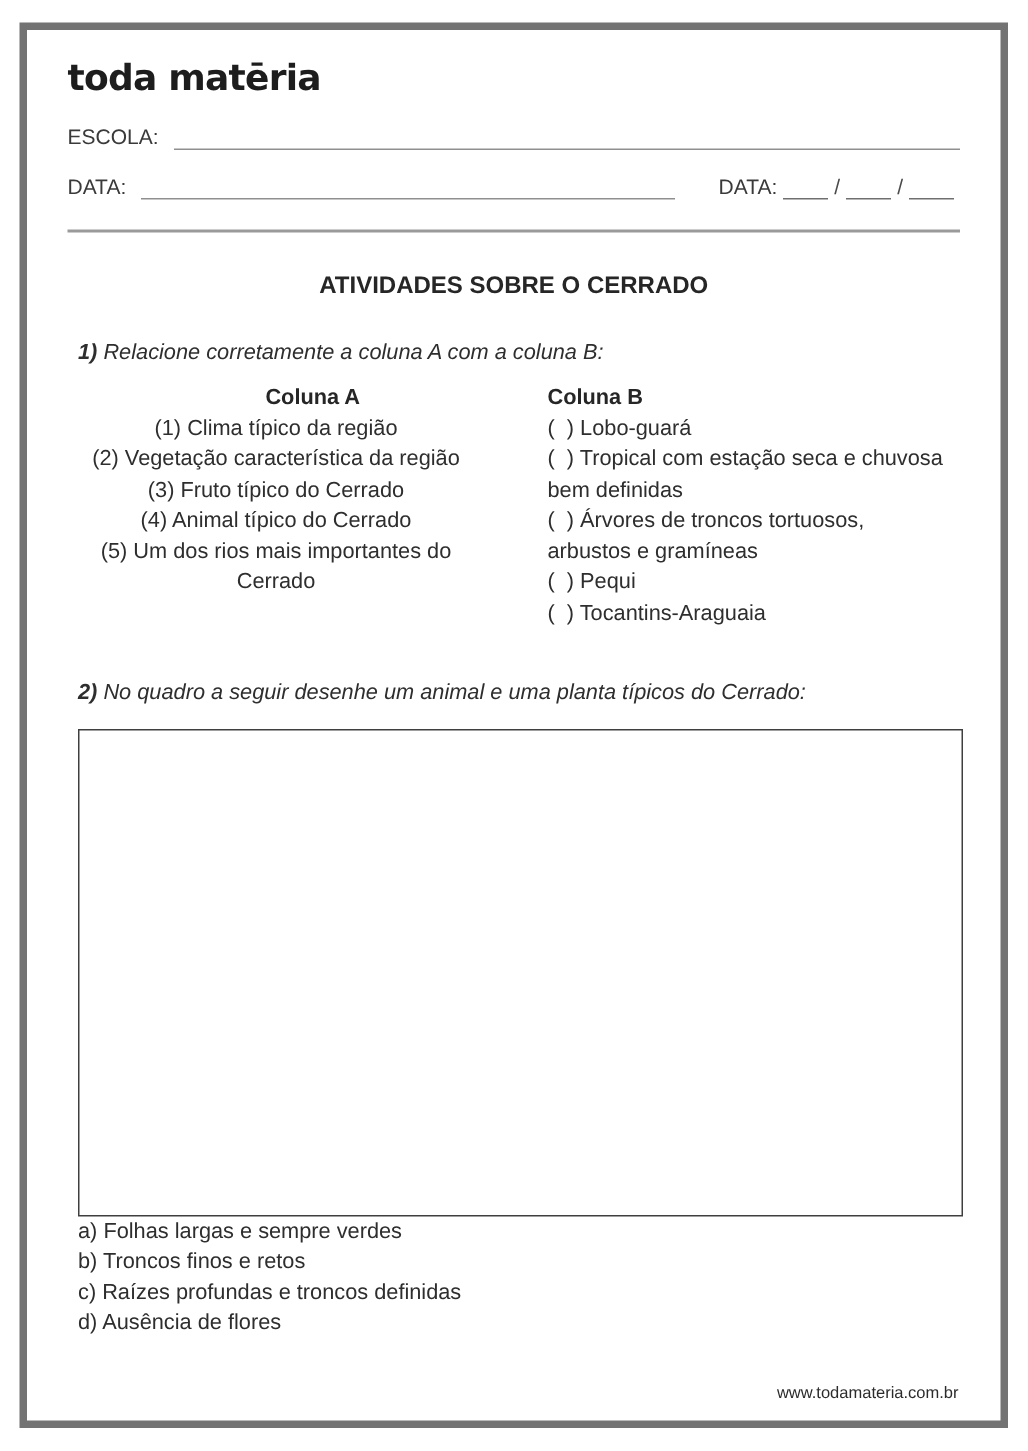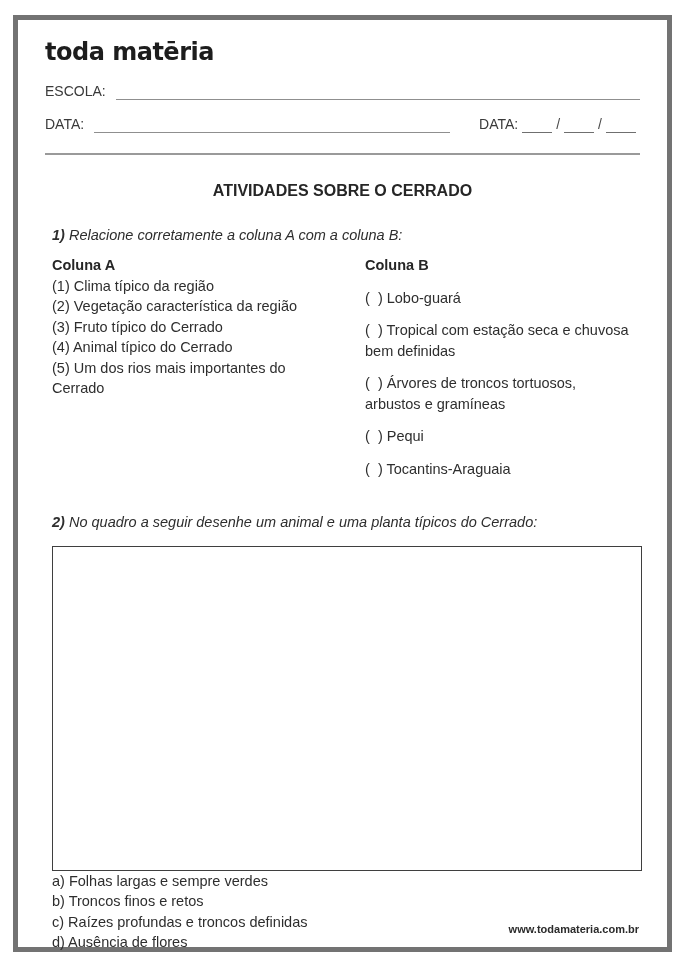--- a/index.html
+++ b/index.html
@@ -74,44 +74,44 @@
     font-size: 16px;
     color: #262626;
   }
   .question { margin-top: 0; font-style: italic; }
   .q1-prompt { margin-top: 23px; }
   .q-number { font-weight: 700; }
   .columns {
     display: flex;
     margin-top: 10px;
   }
-  .col-a { width: 313px; }
+  .col-a { width: 313px; text-align: center; }
   .col-b { flex: 1; }
   .col-header { font-weight: 700; color: #262626; }
   .col-items { margin-top: 0; }
   .col-a .match-item { max-width: 264px; }
-  .col-b .match-item { max-width: 270px; margin-top: 12px; }
+  .col-b .match-item { max-width: 270px; }
   .match-item { white-space: pre-wrap; }
   .q2-prompt { margin-top: 33px; }
   .drawing-box {
     margin-top: 13px;
     width: 590px;
     height: 325px;
     border: 1.5px solid #3f3f3f;
     background: #ffffff;
   }
   .q3-prompt { margin-top: 28px; }
   .option { white-space: pre-wrap; }
   
   .footer {
     position: absolute;
     right: 28px;
     bottom: 12px;
     font-size: 11px;
-    font-weight: 700;
+    font-weight: 400;
     color: #2b2b2b;
     padding-left: 28px;
   }
 </style>
 </head>
 <body>
 
 <div class="page">
 
   <div class="header">

